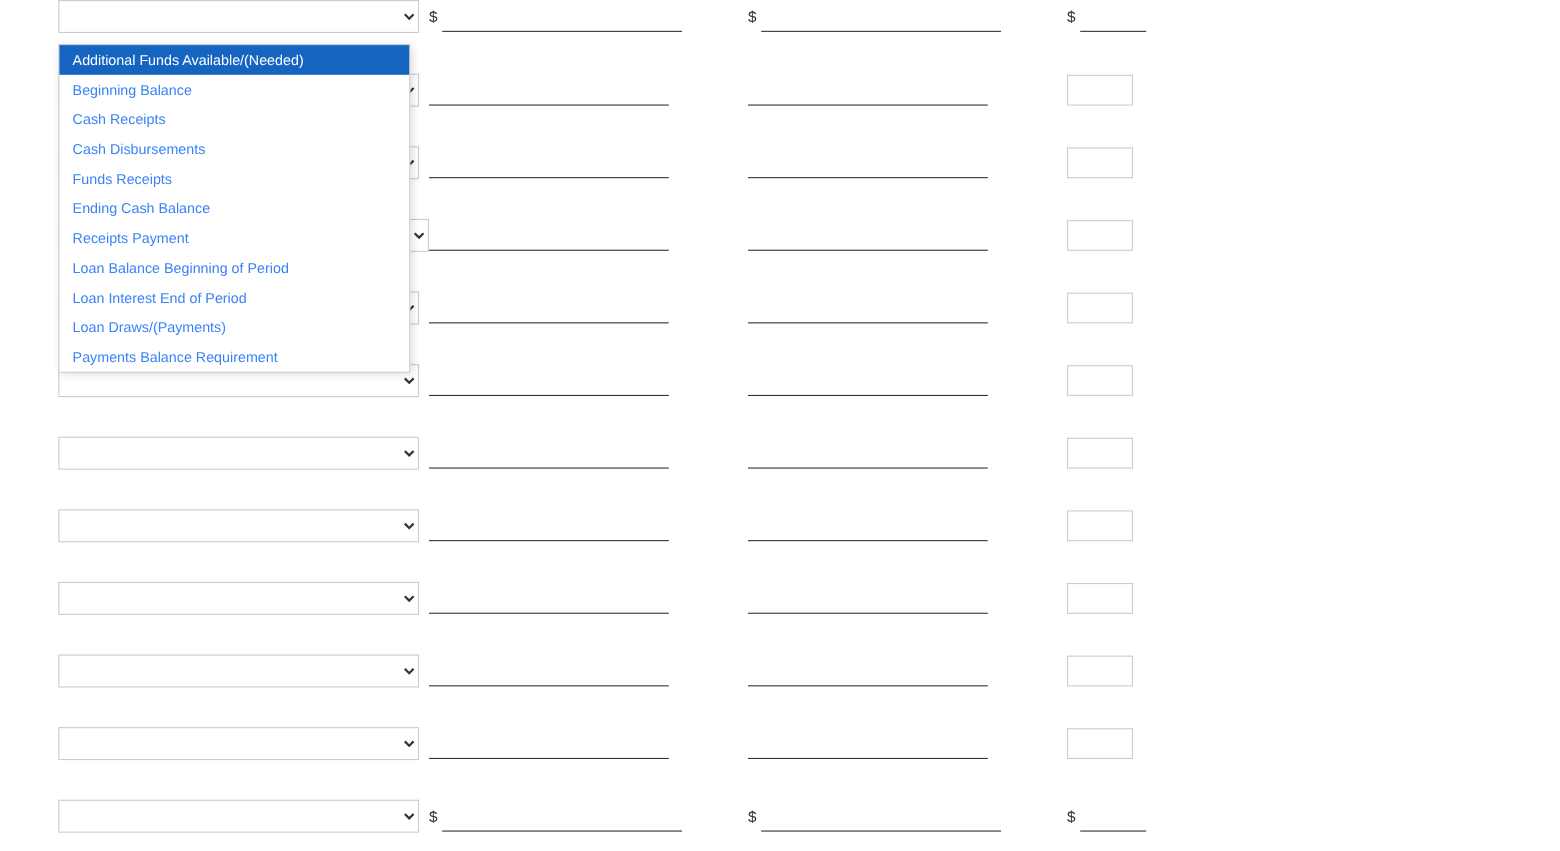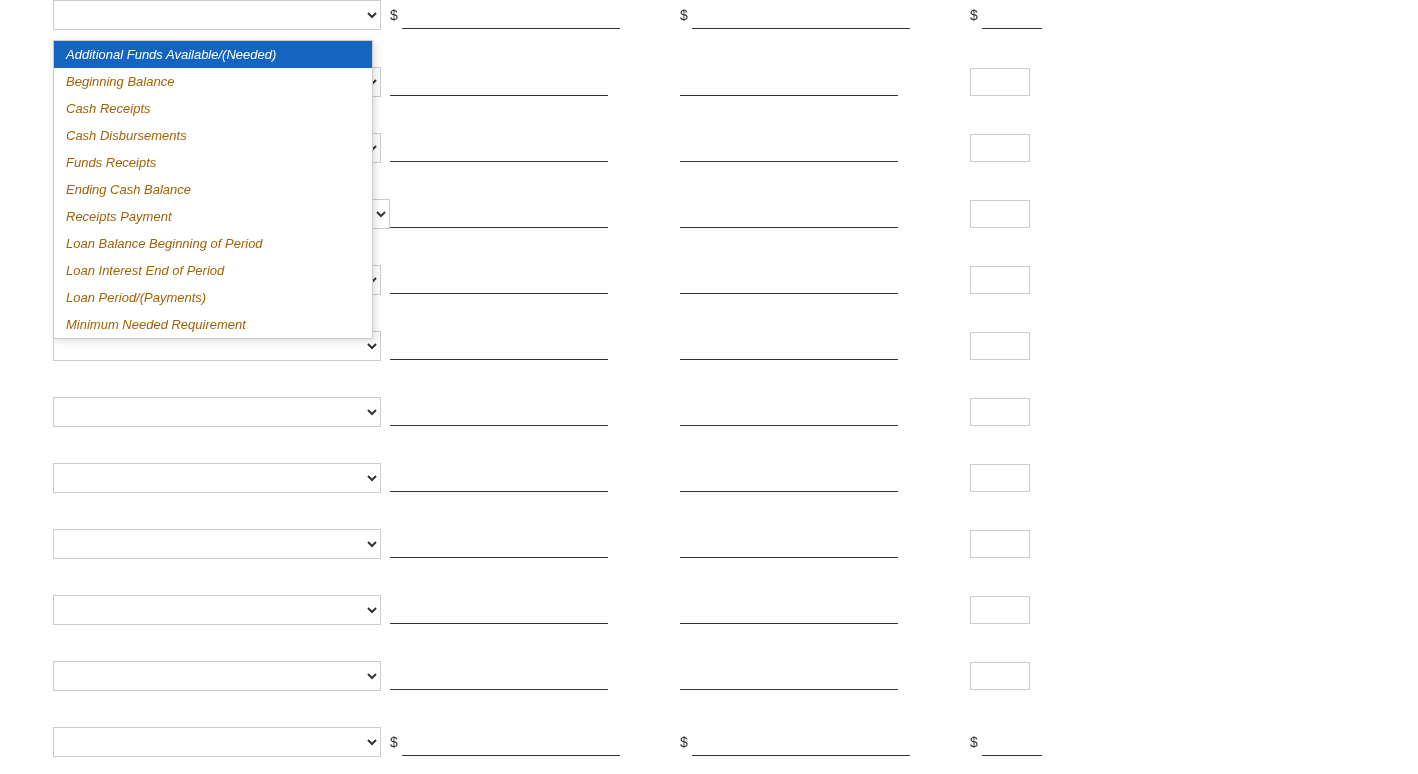--- a/index.html
+++ b/index.html
@@ -64,27 +64,26 @@
     
     .dropdown-container {
       position: absolute;
       top: 40px;
       left: 53px;
       width: 320px;
       background: #fff;
       border: 1px solid #ccc;
       box-shadow: 2px 2px 8px rgba(0,0,0,0.15);
       z-index: 100;
-      font-style: italic;
     }
 
     .dropdown-option {
       padding: 6px 12px;
       cursor: pointer;
-      color: #a16207;
+      color: #3b82f6;
       white-space: nowrap;
     }
 
     .dropdown-option:hover, .dropdown-option.highlighted {
       background: #1565c0;
       color: #fff;
     }
 
     
     .row-1  { top: 0px; }
@@ -182,22 +181,22 @@
   <div class="dropdown-container">
     <div class="dropdown-option highlighted">Additional Funds Available/(Needed)</div>
     <div class="dropdown-option">Beginning Balance</div>
     <div class="dropdown-option">Cash Receipts</div>
     <div class="dropdown-option">Cash Disbursements</div>
     <div class="dropdown-option">Funds Receipts</div>
     <div class="dropdown-option">Ending Cash Balance</div>
     <div class="dropdown-option">Receipts Payment</div>
     <div class="dropdown-option">Loan Balance Beginning of Period</div>
     <div class="dropdown-option">Loan Interest End of Period</div>
-    <div class="dropdown-option">Loan Period/(Payments)</div>
-    <div class="dropdown-option">Minimum Needed Requirement</div>
+    <div class="dropdown-option">Loan Draws/(Payments)</div>
+    <div class="dropdown-option">Payments Balance Requirement</div>
   </div>
 
   <div class="row row-2">
     <div class="cell-1">
       <select class="col-select">
         <option value=""></option>
       </select>
     </div>
     <div class="cell-2">
       <input type="text" class="col-input-lg" value="" style="">

